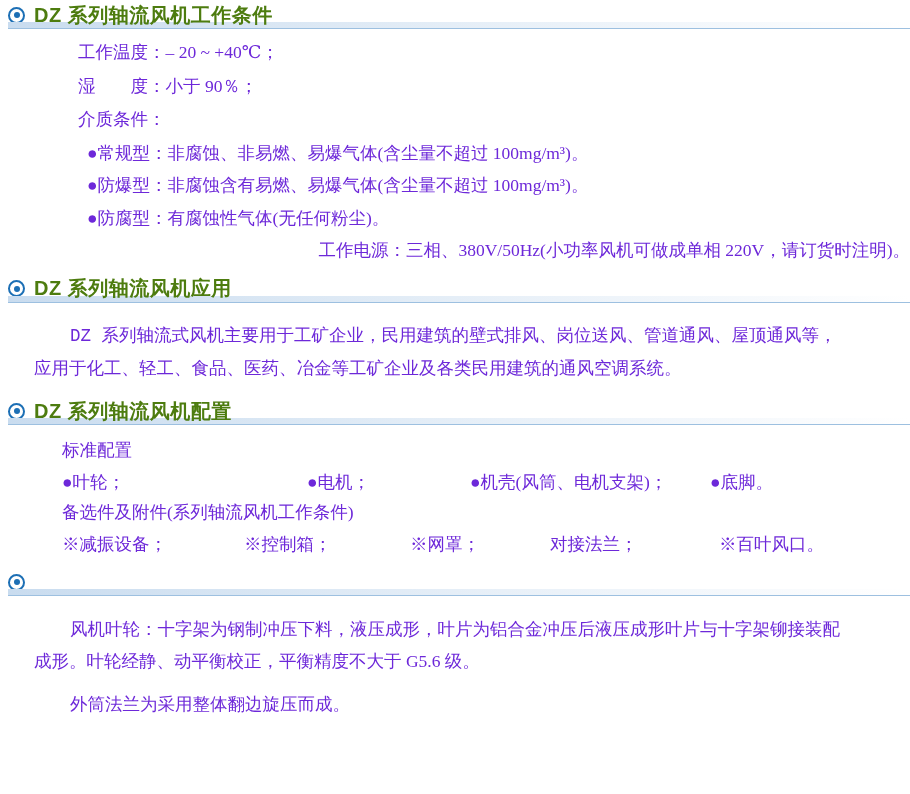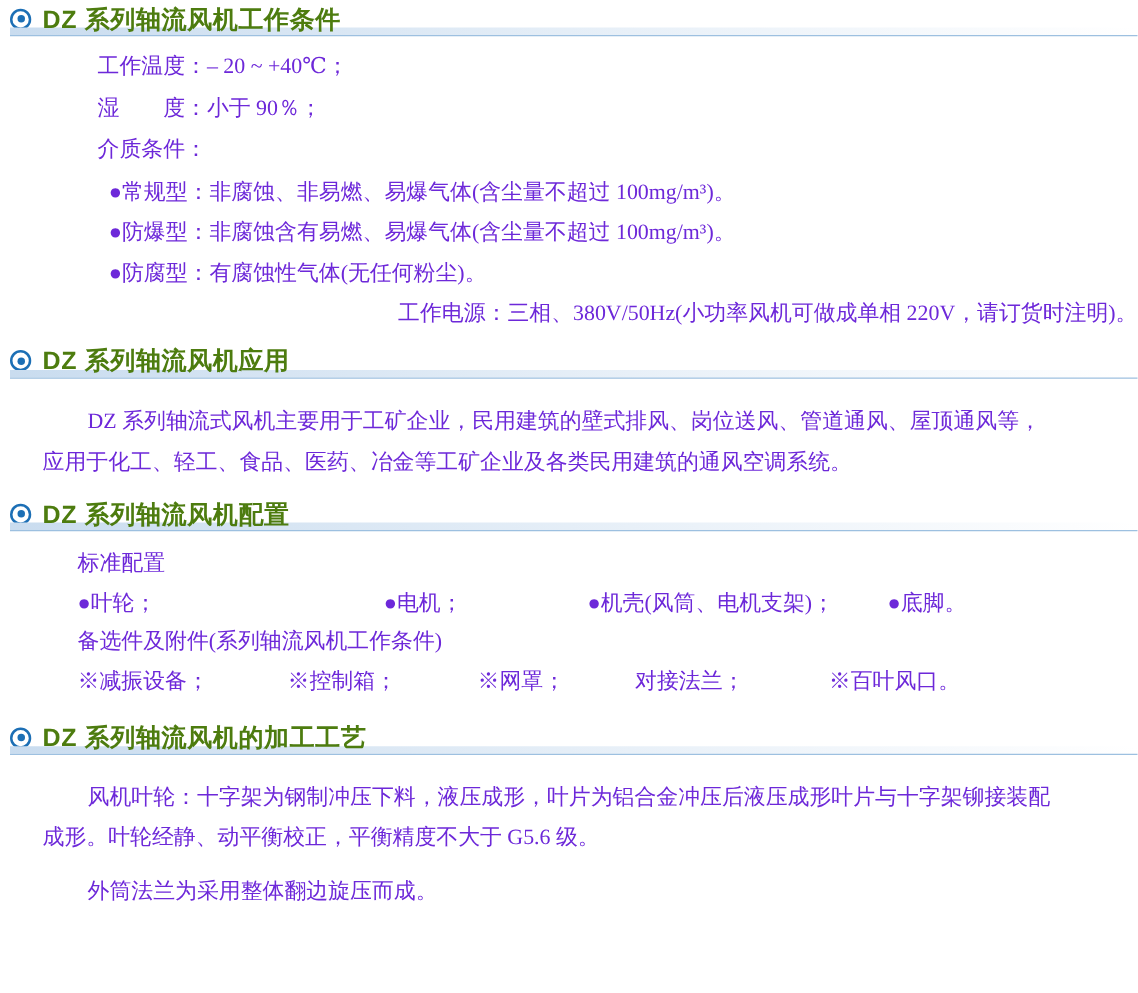--- a/index.html
+++ b/index.html
@@ -100,20 +100,21 @@
   }
   .cond .line {
     margin-bottom: 16px;
   }
   .cond .line:last-child { margin-bottom: 4px; text-align: right; }
   .cond .bullet-line { margin-bottom: 15px; margin-left: 9px; }
 
   
   .app {
     padding: 16px 62px 0 34px;
+    font-family: Liberation Mono, monospace;
   }
   .app p {
     margin: 0;
     text-indent: 36px;
     line-height: 1.9;
   }
 
   
   .conf {
     padding: 16px 0 0 62px;
@@ -125,21 +126,21 @@
   .conf .cols {
     display: flex;
     margin-bottom: 13px;
   }
   .conf .cols span { white-space: pre; }
   .c1 { width: 208px; }
   .c2 { width: 163px; margin-left: 37px; }
   .c3 { width: 240px; }
   .c4 { width: auto; }
 
-  .conf .cols2 { display: flex; margin-bottom: 12px; }
+  .conf .cols2 { display: flex; margin-bottom: 4px; gap: 14px; }
   .d1 { width: 168px; }
   .d2 { width: 152px; }
   .d3 { width: 126px; }
   .d4 { width: 155px; }
   .d5 { width: auto; }
 
   
   .proc {
     padding: 16px 60px 0 34px;
   }
@@ -213,21 +214,20 @@
       <span class="d5">※百叶风口。</span>
     </div>
   </div>
 
   <div class="sec-gap-1"></div>
 
   <div class="section-head">
     <span class="head-rule"></span>
     <span class="head-underline"></span>
     <span class="head-icon"></span>
-    <span class="head-text">DZ 系列轴流风机的加工工艺</span>
   </div>
 
   <div class="block proc">
     <p>风机叶轮：十字架为钢制冲压下料，液压成形，叶片为铝合金冲压后液压成形叶片与十字架铆接装配成形。叶轮经静、动平衡校正，平衡精度不大于 G5.6 级。</p>
     <p>外筒法兰为采用整体翻边旋压而成。</p>
   </div>
 
 </div>
 
 </body></html>

